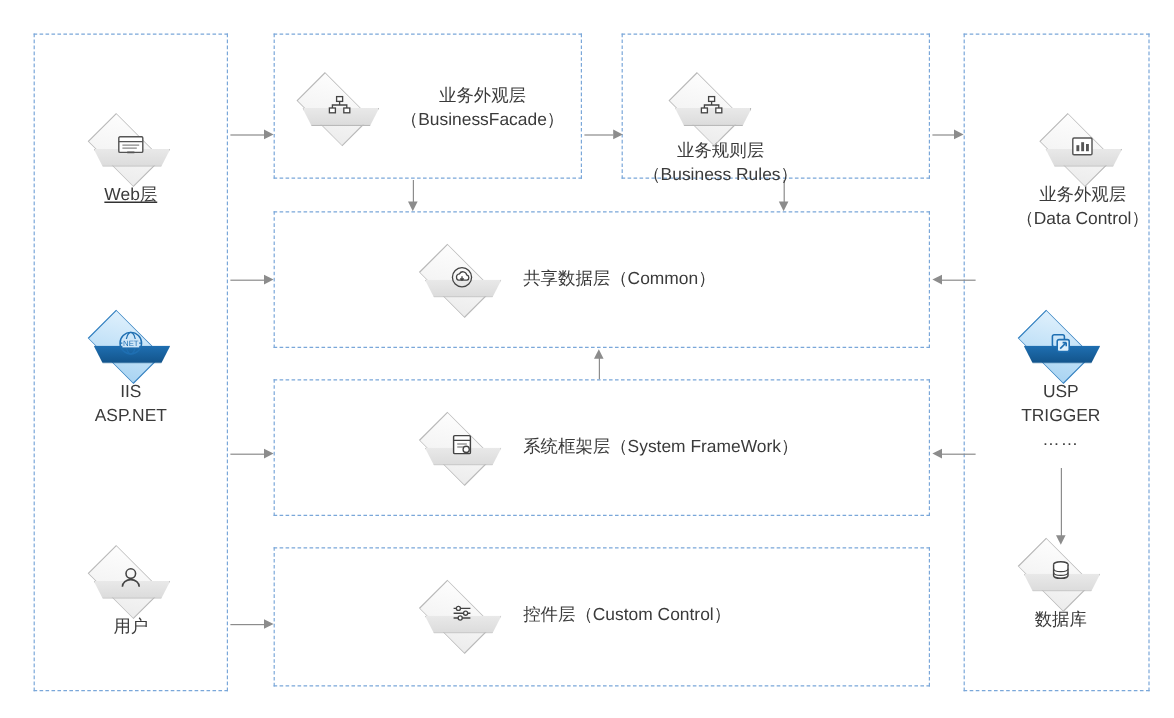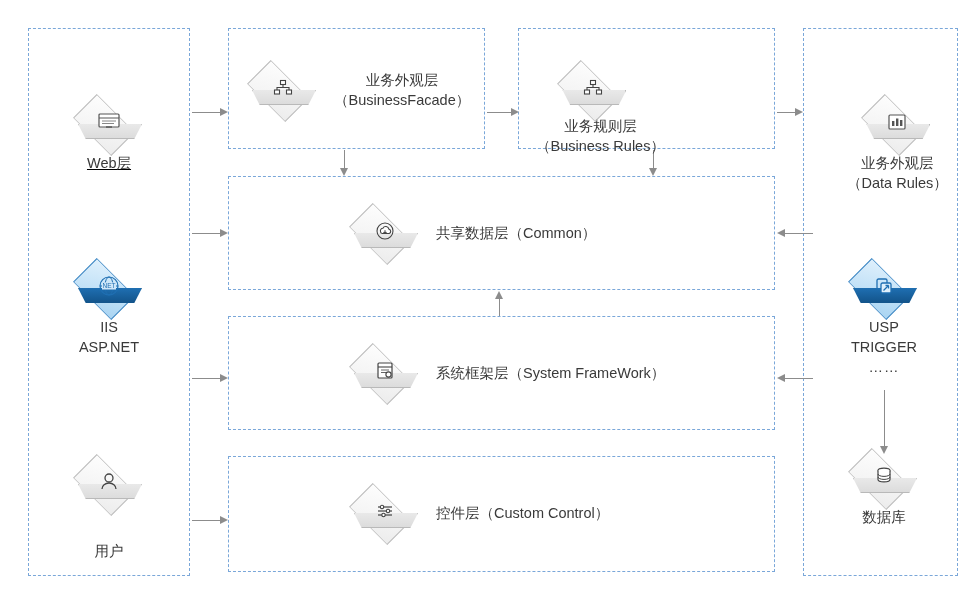--- a/index.html
+++ b/index.html
@@ -62,21 +62,21 @@
     text-align:center;white-space:nowrap;
   }
   .label.left-align{text-align:left;}
   .node.stacked .label{margin-top:3px;}
   .label .sub{display:block;}
   .label .dots{display:block;letter-spacing:1px;}
 
   
   .n-web    {left:72px;  top:98px;text-decoration:underline;}
   .n-iis    {left:72px;  top:262px;}
-  .n-user   {left:72px;  top:458px;gap:28px;}
+  .n-user   {left:72px;  top:458px;}
   .n-dataacc{left:847px; top:98px;}
   .n-usp    {left:847px; top:262px;}
   .n-db     {left:847px; top:452px;}
   .n-facade {left:246px; top:64px;}
   .n-rules  {left:536px; top:64px;flex-direction:column;}
   .n-common {left:348px; top:207px;}
   .n-frame  {left:348px; top:347px;}
   .n-control{left:348px; top:487px;}
 
   
@@ -201,21 +201,21 @@
         <svg width="24" height="20" viewBox="0 0 24 20">
           <rect x="4" y="3" width="16" height="14" rx="1" fill="#fff" stroke="#555" stroke-width="1.2"></rect>
           <rect x="7" y="9" width="2.4" height="5" fill="#555"></rect>
           <rect x="11" y="6.5" width="2.4" height="7.5" fill="#555"></rect>
           <rect x="15" y="8" width="2.4" height="6" fill="#555"></rect>
         </svg>
       </div>
     </div>
     <div class="label">
       <span>业务外观层</span>
-      <span class="sub">（Data Rules）</span>
+      <span class="sub">（Data Control）</span>
     </div>
   </div>
 
   <div class="node stacked n-usp">
     <div class="cube blue">
       <div class="top"></div>
         <div class="band"></div>
       <div class="glyph">
         <svg width="22" height="22" viewBox="0 0 22 22">
           <rect x="4" y="4" width="10" height="10" rx="1.5" fill="none" stroke="#1f6fb2" stroke-width="1.3"></rect>

